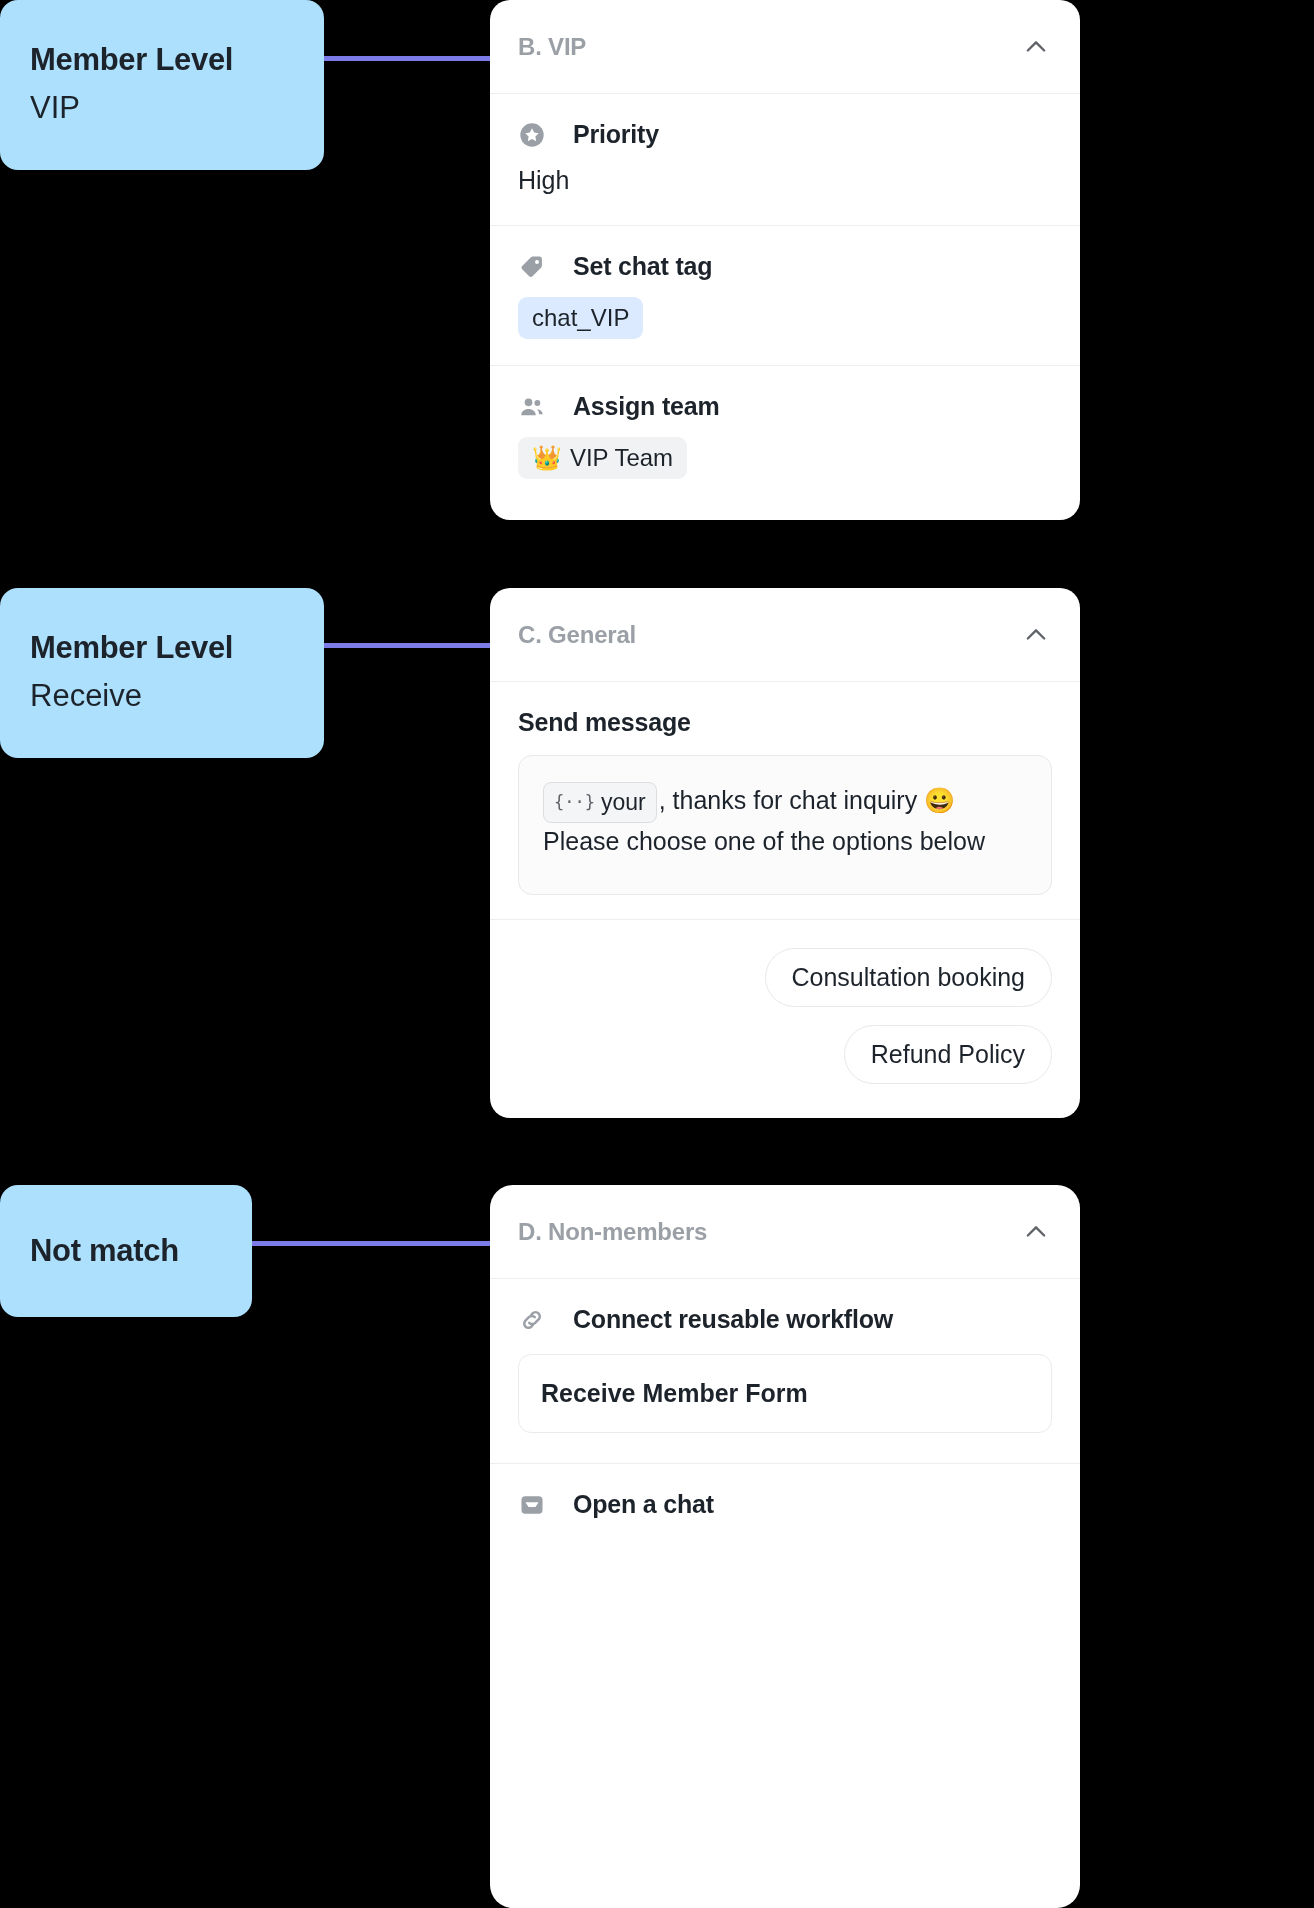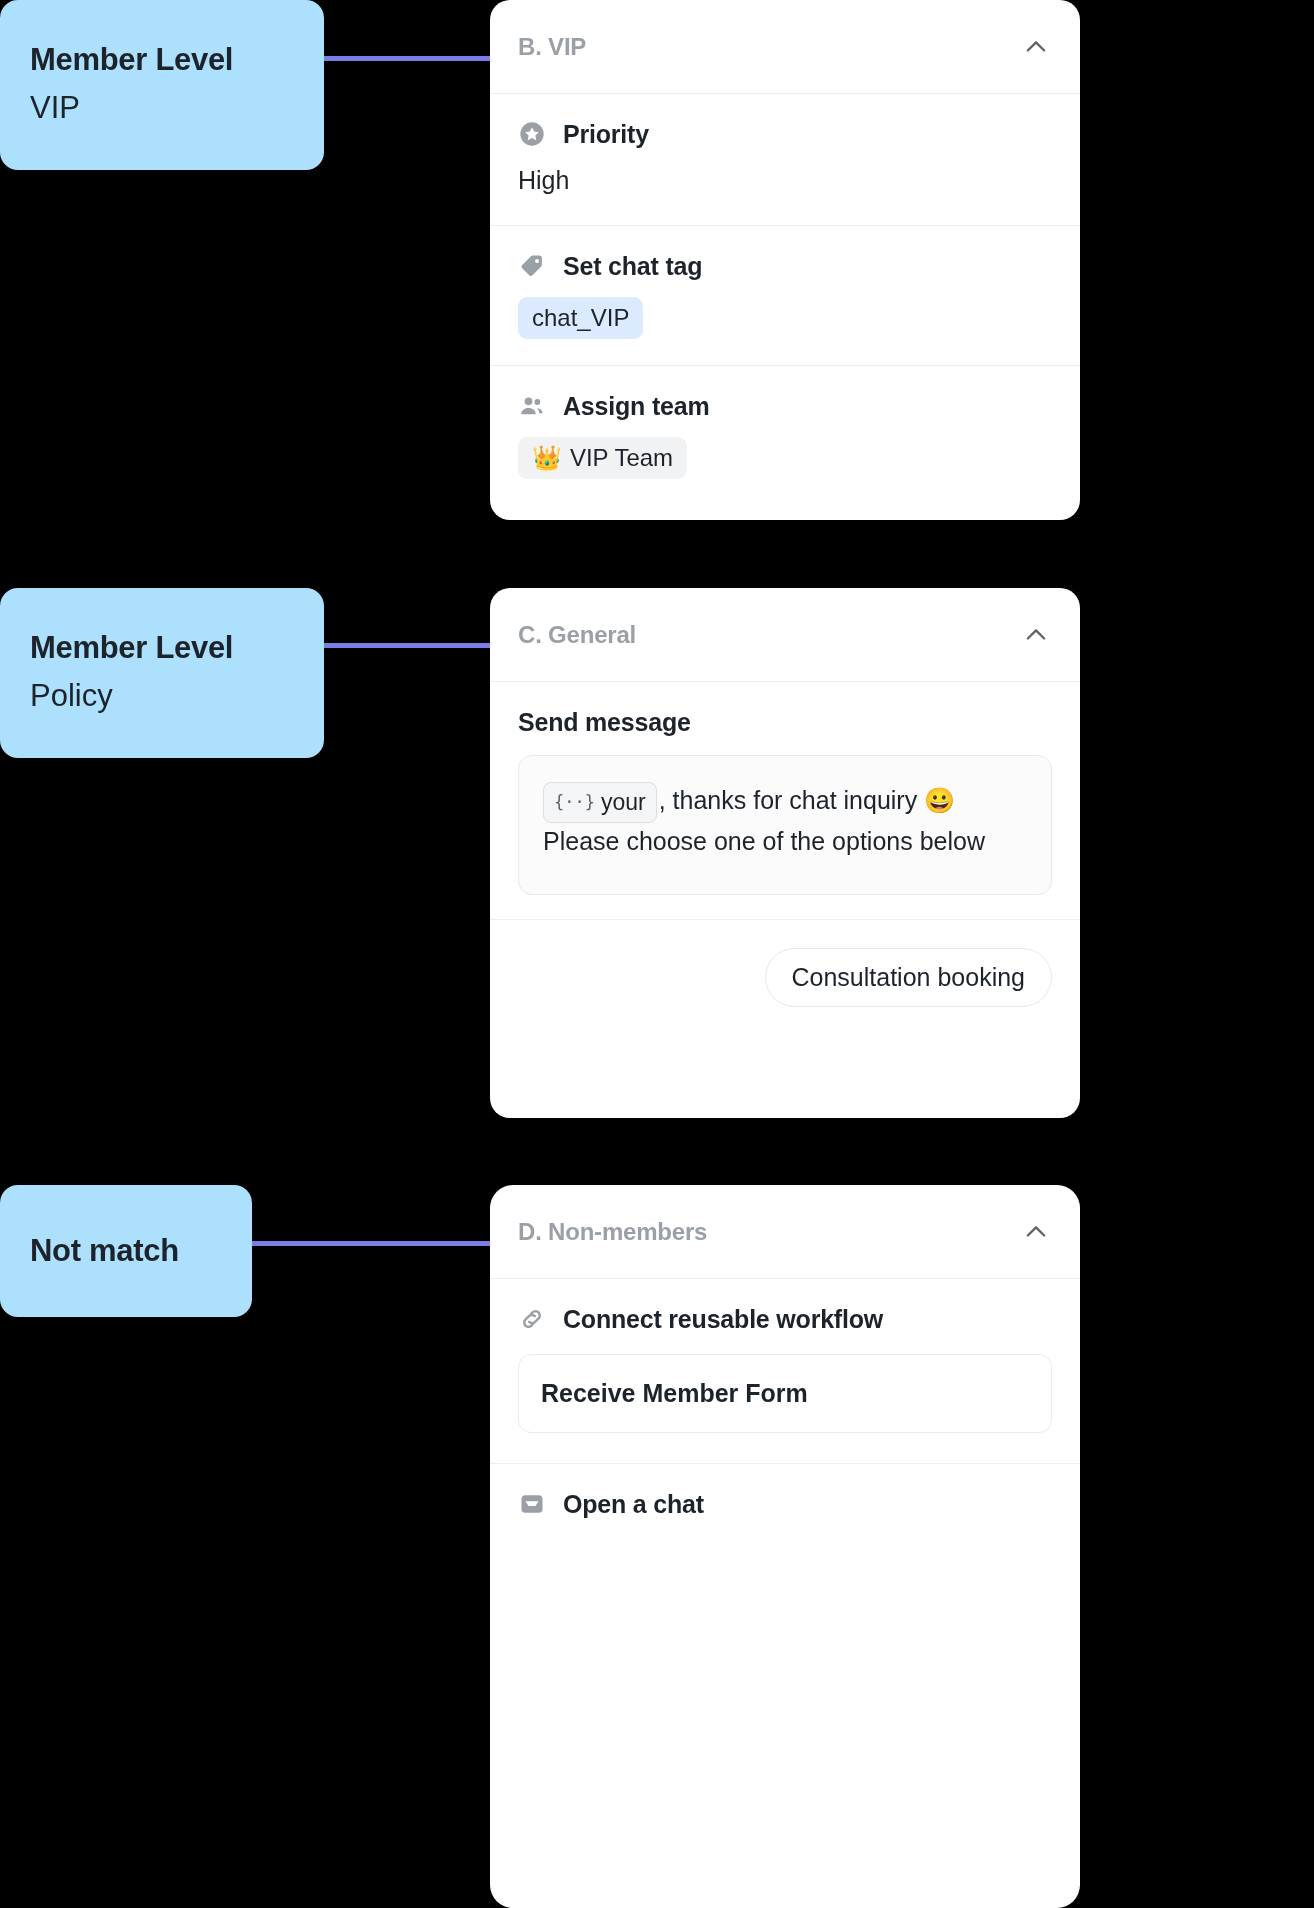--- a/index.html
+++ b/index.html
@@ -75,21 +75,22 @@
     flex-shrink: 0;
   }
   .chevron svg { display: block; }
 
   .card-divider { height: 1px; background: #eceef0; width: 100%; }
 
   .card-section { padding: 26px 28px 30px 28px; }
 
   .row-head {
     display: flex;
-    gap: 17px;
+    align-items: center;
+    gap: 27px;
   }
   .row-icon { width: 28px; height: 28px; flex-shrink: 0; display: block; }
   .row-icon svg { display: block; }
   .row-label {
     font-size: 25px;
     font-weight: bold;
     color: #1d232b;
     letter-spacing: -0.2px;
   }
   .row-value {
@@ -189,21 +190,21 @@
   <div class="connector" style="left:318px; top:643px; width:176px;"></div>
   <div class="connector" style="left:248px; top:1241px; width:248px;"></div>
 
   <div class="cond-node" style="left:0px; top:0px; width:324px; height:170px;">
     <div class="cond-title">Member Level</div>
     <div class="cond-value">VIP</div>
   </div>
 
   <div class="cond-node" style="left:0px; top:588px; width:324px; height:170px;">
     <div class="cond-title">Member Level</div>
-    <div class="cond-value">Policy</div>
+    <div class="cond-value">Receive</div>
   </div>
 
   <div class="cond-node" style="left:0px; top:1185px; width:252px; height:132px; padding-top:0; padding-bottom:0;">
     <div class="cond-title">Not match</div>
   </div>
 
   <div class="card" style="left:490px; top:0px; width:590px; height:520px;">
 
     <div class="card-header">
       <span class="card-header-title">B. VIP</span>
@@ -285,20 +286,21 @@
             <span>your</span>
           </span><span>, thanks for chat inquiry 😀</span>
         </span>
         <span class="msg-line">Please choose one of the options below</span>
       </div>
     </div>
     <div class="card-divider"></div>
 
     <div class="quick-replies">
       <div class="qr-btn">Consultation booking</div>
+      <div class="qr-btn">Refund Policy</div>
     </div>
   </div>
 
   <div class="card" style="left:490px; top:1185px; width:590px; height:723px; border-bottom-left-radius:0; border-bottom-right-radius:0;border-radius:23px;">
 
     <div class="card-header">
       <span class="card-header-title">D. Non-members</span>
       <span class="chevron">
         <svg viewBox="0 0 24 24" width="28" height="28" fill="none" stroke="#5f6368" stroke-width="2" stroke-linecap="round" stroke-linejoin="round">
           <polyline points="5,15 12,8 19,15"></polyline>

